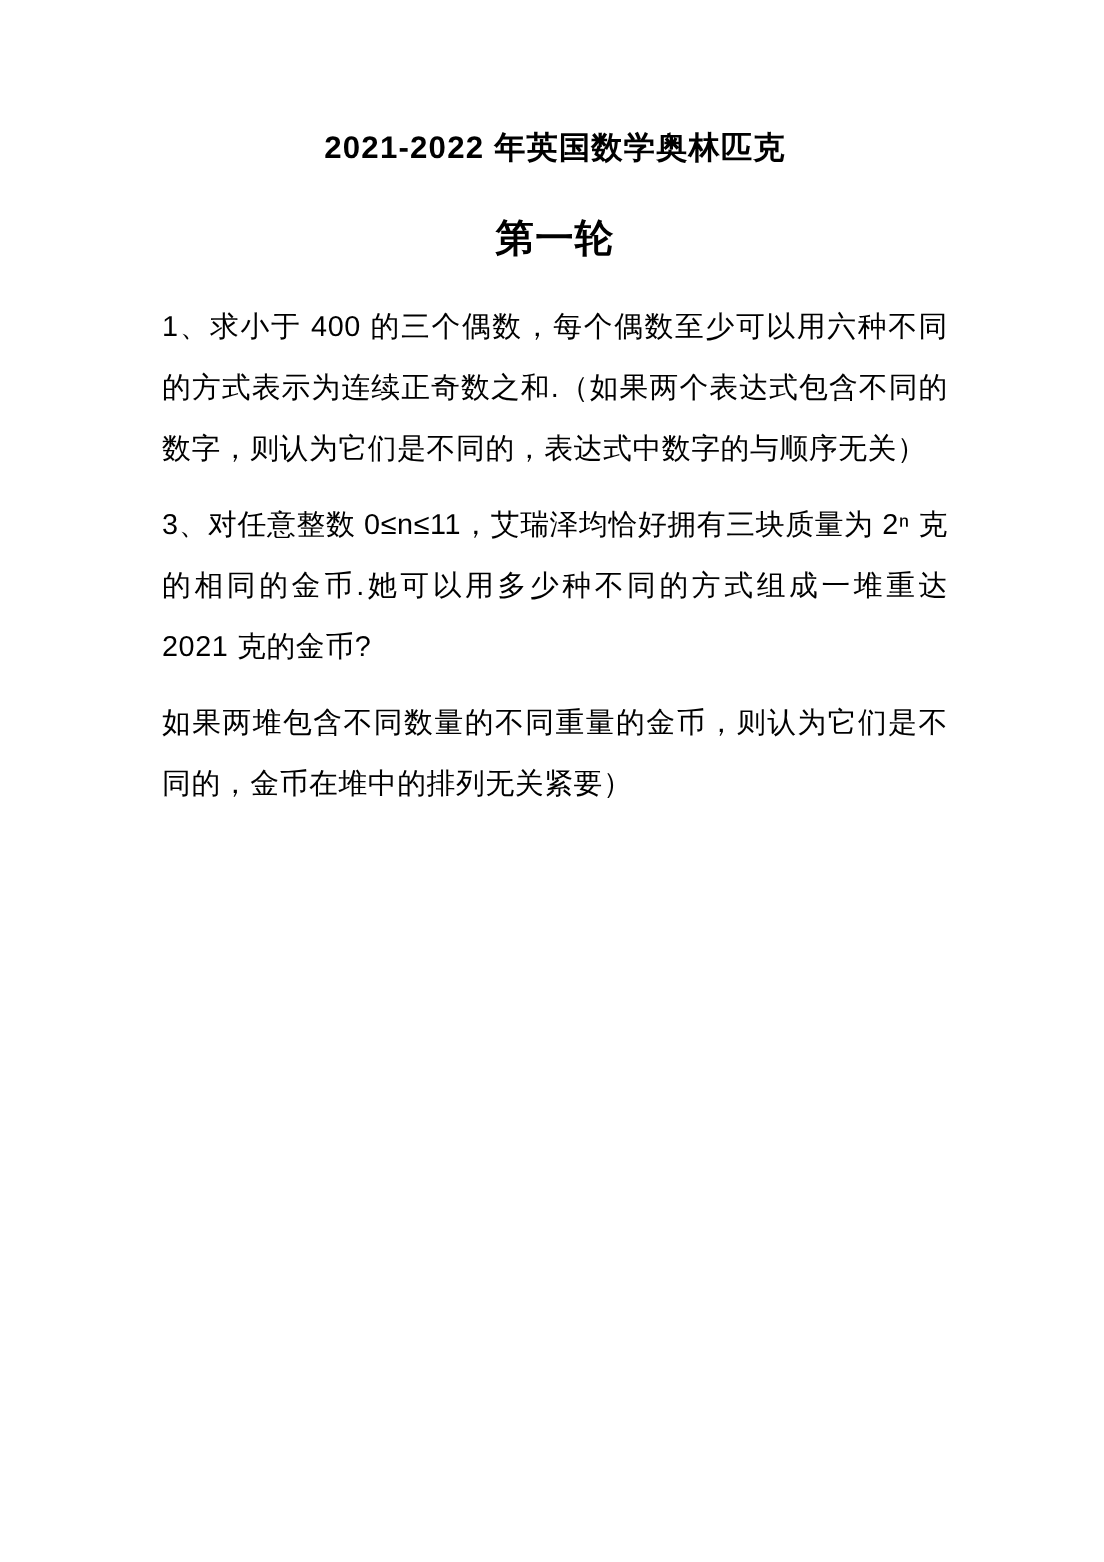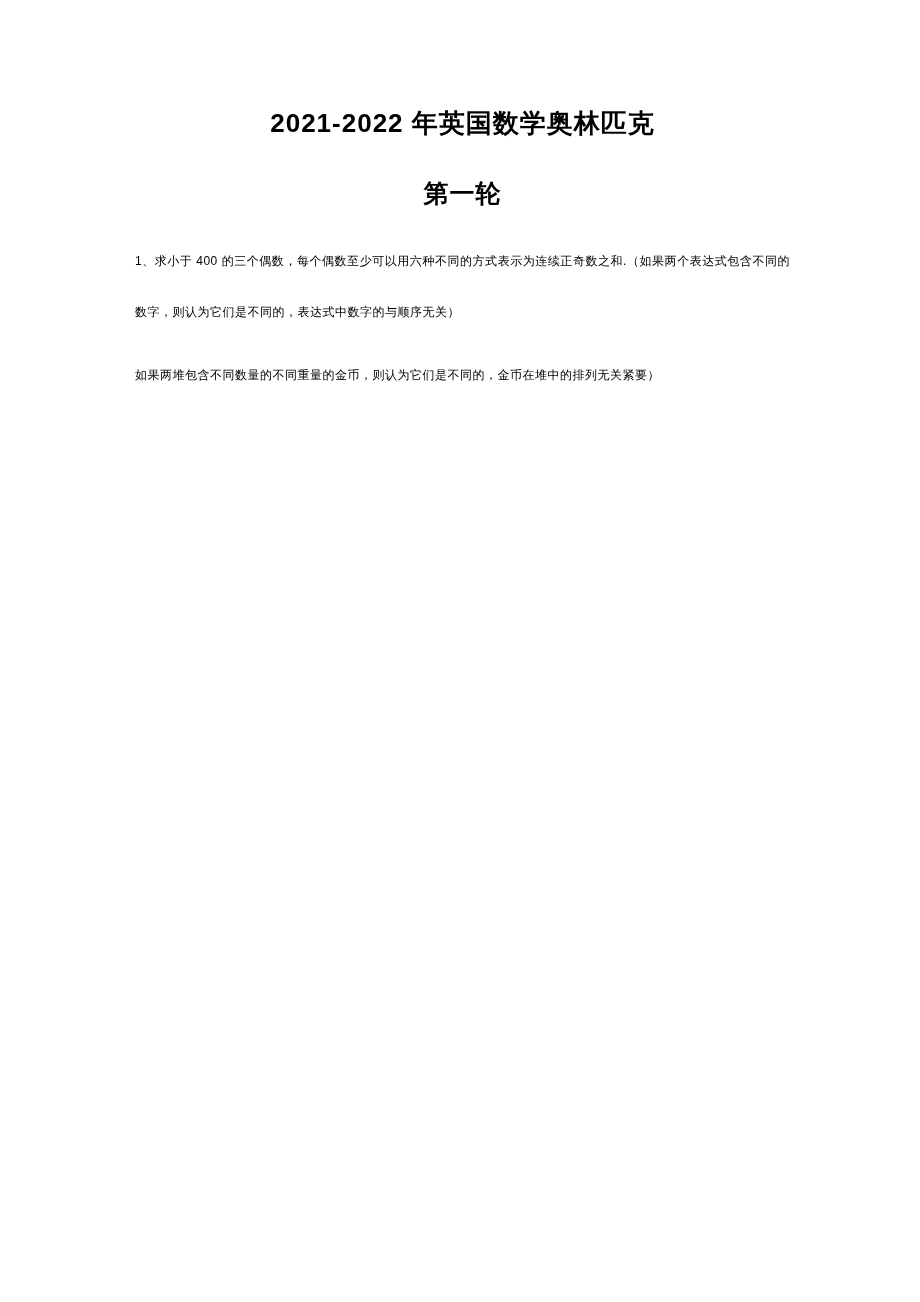--- a/index.html
+++ b/index.html
@@ -24,40 +24,41 @@
   .doc-title {
     margin: 0 0 36px 0;
     text-align: center;
     font-size: 26px;
     font-weight: bold;
     letter-spacing: 1px;
   }
   .doc-subtitle {
     margin: 0 0 26px 0;
     text-align: center;
-    font-size: 25px;
+    font-size: 32px;
     font-weight: bold;
     letter-spacing: 1px;
   }
   .para {
     margin: 0 0 12px 0;
-    font-size: 12px;
+    font-size: 24px;
     line-height: 51px;
     text-align: justify;
     letter-spacing: 0.5px;
   }
 </style>
 </head>
 <body>
 
 <div class="page">
   <h1 class="doc-title">2021-2022 年英国数学奥林匹克</h1>
 
   <h2 class="doc-subtitle">第一轮</h2>
 
   <p class="para">1、求小于 400 的三个偶数，每个偶数至少可以用六种不同的方式表示为连续正奇数之和.（如果两个表达式包含不同的数字，则认为它们是不同的，表达式中数字的与顺序无关）</p>
 
 
+  <p class="para">3、对任意整数 0≤n≤11，艾瑞泽均恰好拥有三块质量为 2ⁿ 克的相同的金币.她可以用多少种不同的方式组成一堆重达 2021 克的金币?</p>
 
   <p class="para">如果两堆包含不同数量的不同重量的金币，则认为它们是不同的，金币在堆中的排列无关紧要）</p>
 
 
 </div>
 
 </body></html>

